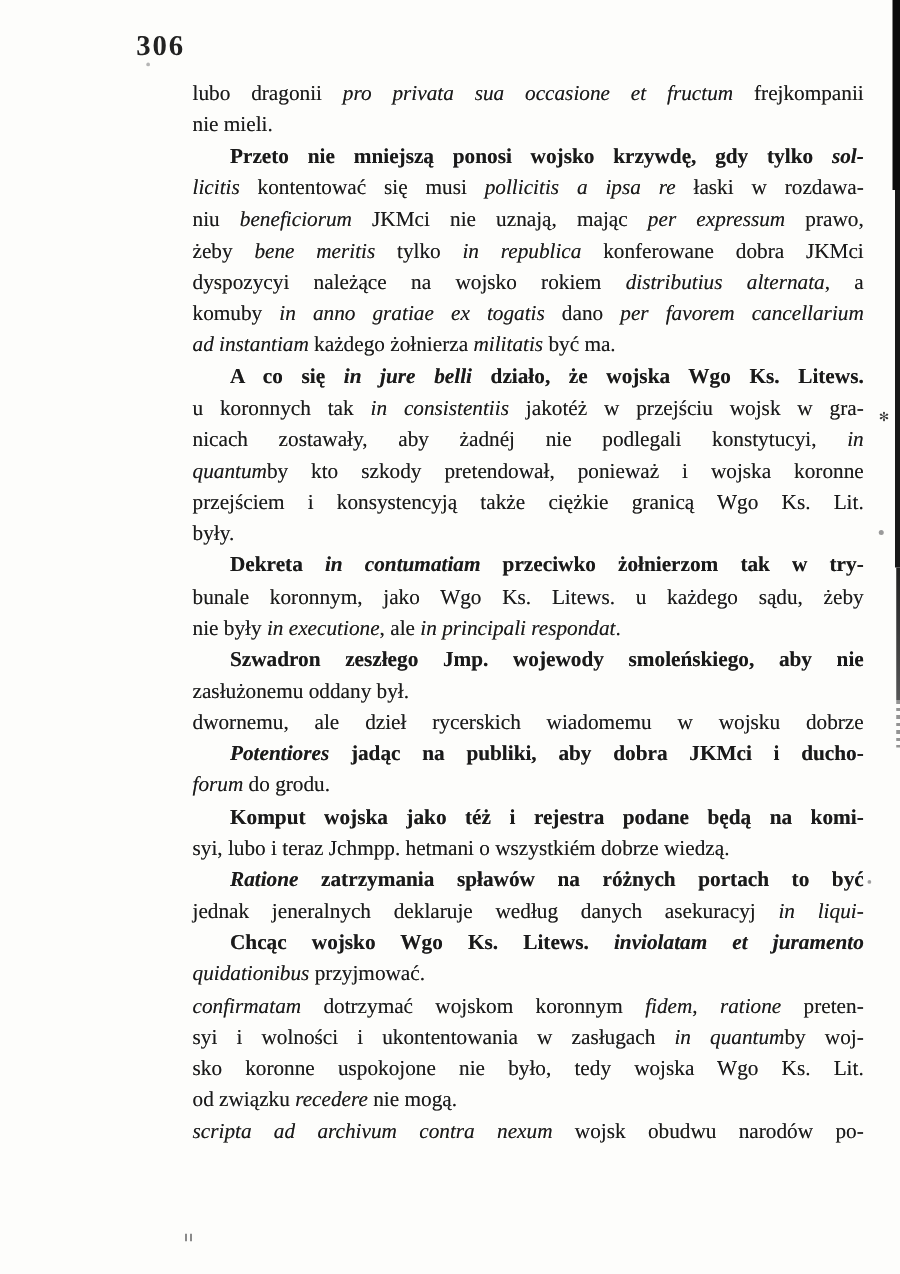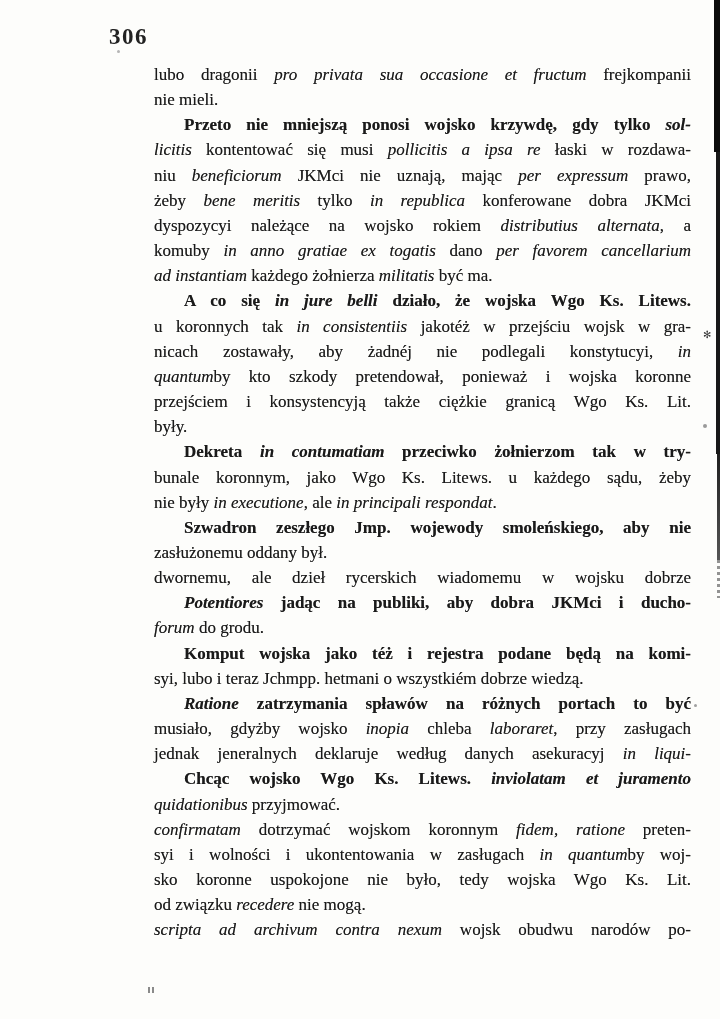--- a/index.html
+++ b/index.html
@@ -68,21 +68,20 @@
     <div class="line"><span class="rm">bunale koronnym, jako Wgo Ks. Litews. u każdego sądu, żeby</span></div>
     <div class="line end"><span class="rm">nie były </span><span class="it">in executione</span><span class="rm">, ale </span><span class="it">in principali respondat</span><span class="rm">.</span></div>
     <div class="line indent"><span class="rm">Szwadron zeszłego Jmp. wojewody smoleńskiego, aby nie</span></div>
     <div class="line end"><span class="rm">zasłużonemu oddany był.</span></div>
     <div class="line"><span class="rm">dwornemu, ale dzieł rycerskich wiadomemu w wojsku dobrze</span></div>
     <div class="line indent"><span class="it">Potentiores</span><span class="rm"> jadąc na publiki, aby dobra JKMci i ducho-</span></div>
     <div class="line end"><span class="it">forum</span><span class="rm"> do grodu.</span></div>
     <div class="line indent"><span class="rm">Komput wojska jako téż i rejestra podane będą na komi-</span></div>
     <div class="line end"><span class="rm">syi, lubo i teraz Jchmpp. hetmani o wszystkiém dobrze wiedzą.</span></div>
     <div class="line indent"><span class="it">Ratione</span><span class="rm"> zatrzymania spławów na różnych portach to być</span></div>
-    <div class="line"><span class="rm">musiało, gdyżby wojsko </span><span class="it">inopia</span><span class="rm"> chleba </span><span class="it">laboraret</span><span class="rm">, przy zasługach</span></div>
     <div class="line"><span class="rm">jednak jeneralnych deklaruje według danych asekuracyj </span><span class="it">in liqui-</span></div>
     <div class="line indent"><span class="rm">Chcąc wojsko Wgo Ks. Litews. </span><span class="it">inviolatam et juramento</span></div>
     <div class="line end"><span class="it">quidationibus</span><span class="rm"> przyjmować.</span></div>
     <div class="line"><span class="it">confirmatam</span><span class="rm"> dotrzymać wojskom koronnym </span><span class="it">fidem, ratione</span><span class="rm"> preten-</span></div>
     <div class="line"><span class="rm">syi i wolności i ukontentowania w zasługach </span><span class="it">in quantum</span><span class="rm">by woj-</span></div>
     <div class="line"><span class="rm">sko koronne uspokojone nie było, tedy wojska Wgo Ks. Lit.</span></div>
     <div class="line end"><span class="rm">od związku </span><span class="it">recedere</span><span class="rm"> nie mogą.</span></div>
     <div class="line"><span class="it">scripta ad archivum contra nexum</span><span class="rm"> wojsk obudwu narodów po-</span></div>
   </div>
 

